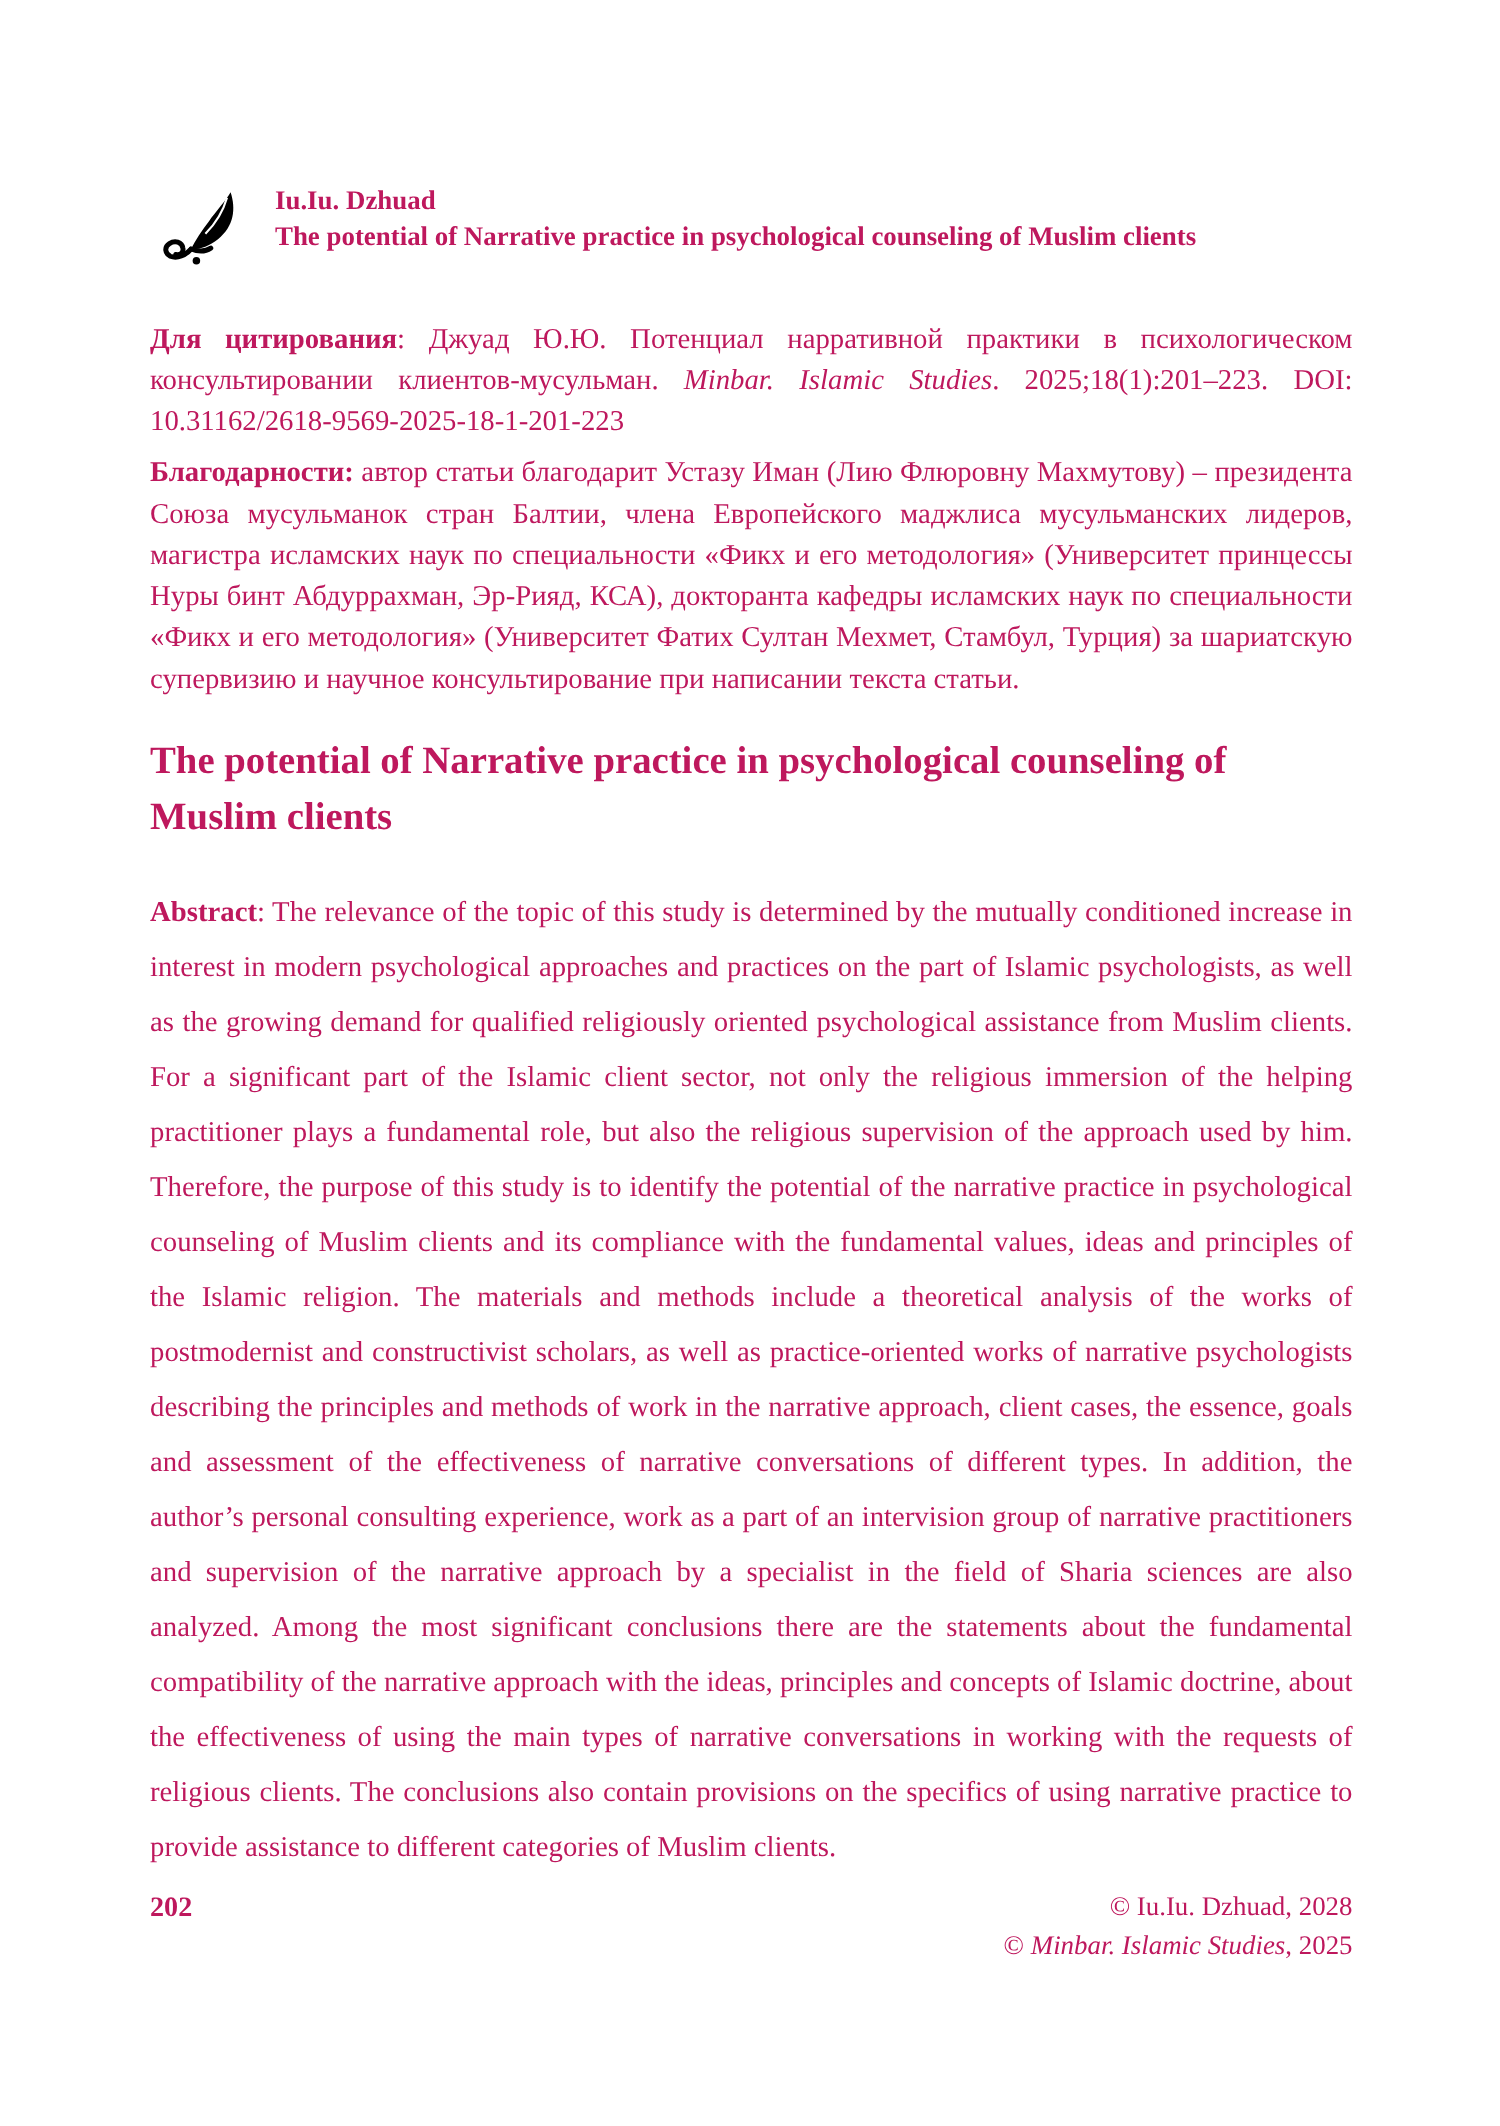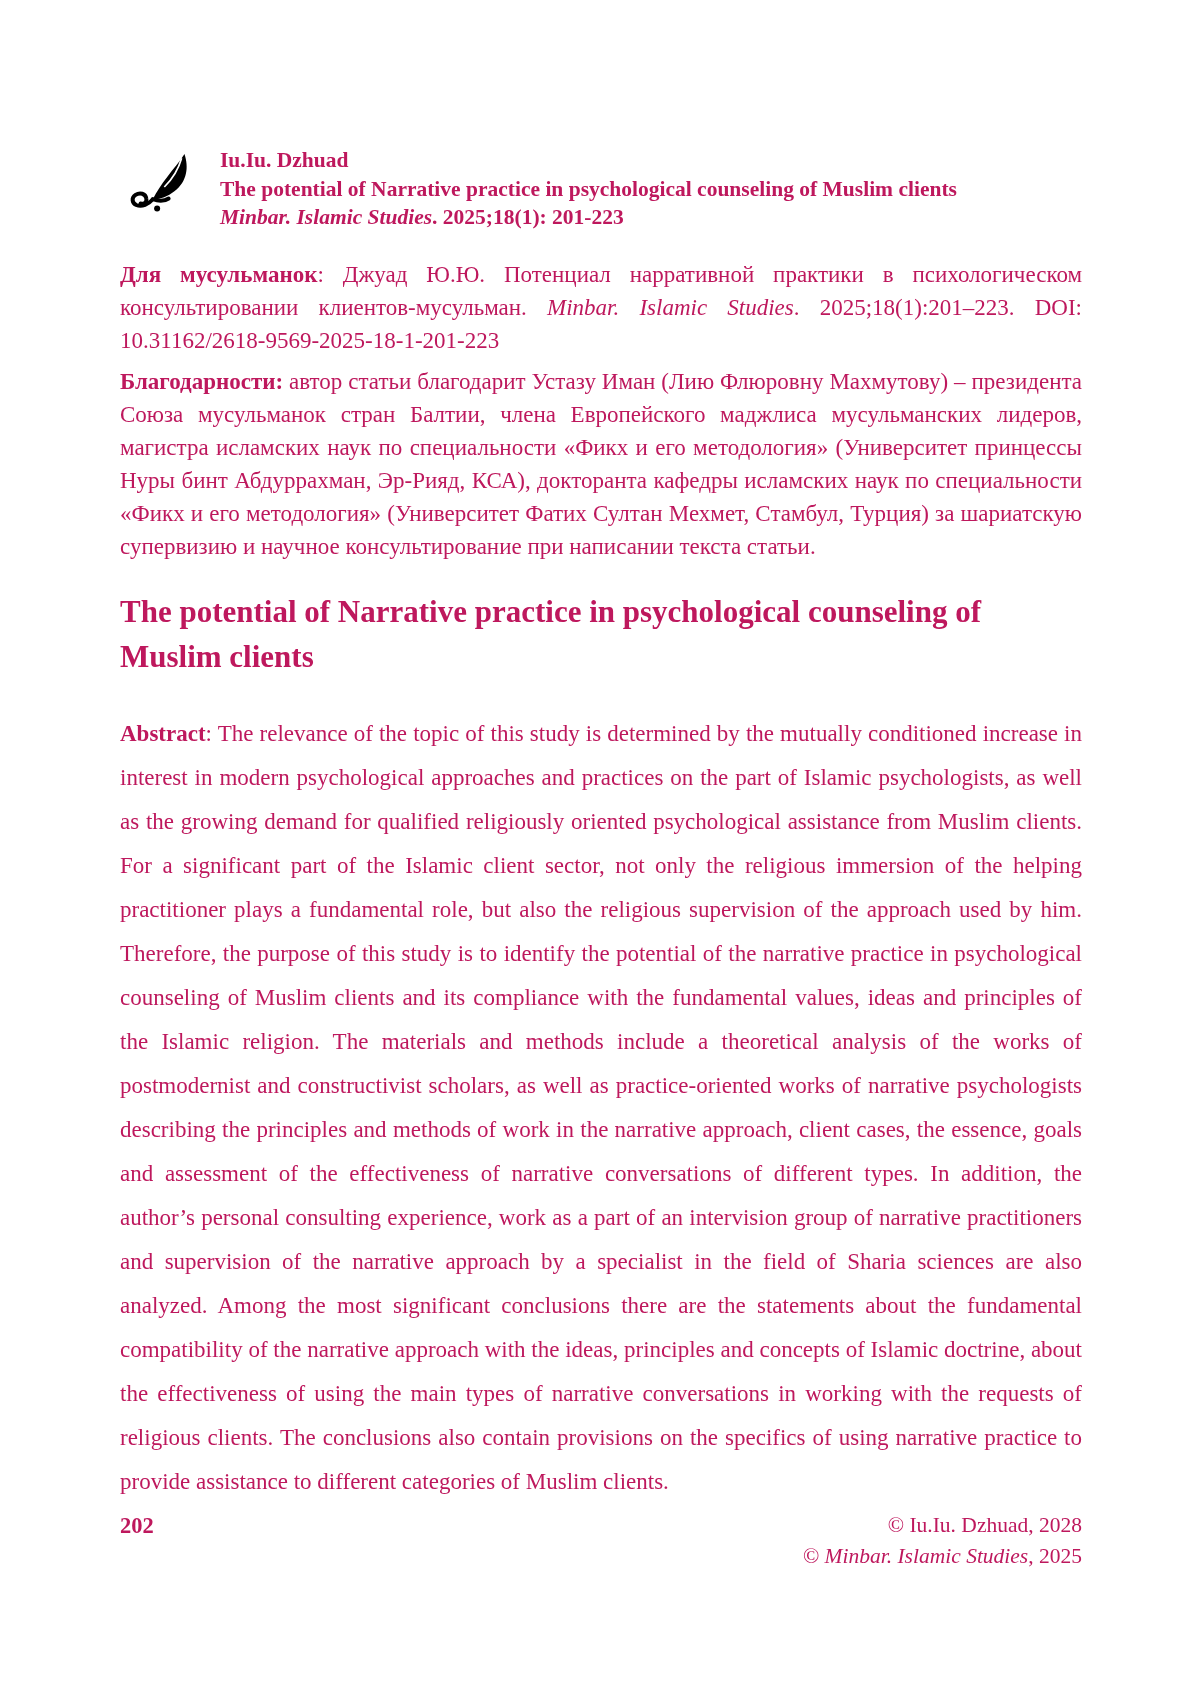--- a/index.html
+++ b/index.html
@@ -109,25 +109,24 @@
           <path d="M84 4 C90 22 88 42 70 56 C60 64 48 68 40 67 C45 57 52 46 60 36 C68 25 78 14 84 4 Z" fill="#000"></path>
           <path d="M80 10 C76 24 68 38 56 50" fill="none" stroke="#fff" stroke-width="2.4"></path>
           <path d="M40 67 C34 74 25 78 17 75 C11 72 10 65 16 61 C22 57 30 59 31 66 C32 71 28 74 23 73" fill="none" stroke="#000" stroke-width="5.5" stroke-linecap="round"></path>
           <path d="M40 67 C48 70 56 70 62 66" fill="none" stroke="#000" stroke-width="5.5" stroke-linecap="round"></path>
           <circle cx="46" cy="80" r="4.2" fill="#000"></circle>
         </svg>
       </div>
       <div class="head-lines">
         <div>Iu.Iu. Dzhuad</div>
         <div>The potential of Narrative practice in psychological counseling of Muslim clients</div>
-        <div><span class="b i">Minbar. Islamic Studies</span><span class="b">. 2025;18(1): 201-223</span></div>
       </div>
     </header>
 
-    <p class="para citation"><span class="b">Для мусульманок</span><span>: Джуад Ю.Ю. Потенциал нарративной практики в психологическом консультировании клиентов-мусульман. </span><span class="i">Minbar. Islamic Studies</span><span>. 2025;18(1):201–223. DOI: 10.31162/2618-9569-2025-18-1-201-223</span></p>
+    <p class="para citation"><span class="b">Для цитирования</span><span>: Джуад Ю.Ю. Потенциал нарративной практики в психологическом консультировании клиентов-мусульман. </span><span class="i">Minbar. Islamic Studies</span><span>. 2025;18(1):201–223. DOI: 10.31162/2618-9569-2025-18-1-201-223</span></p>
 
     <p class="para acknowledgments"><span class="b">Благодарности:</span><span> автор статьи благодарит Устазу Иман (Лию Флюровну Махмутову) – президента Союза мусульманок стран Балтии, члена Европейского маджлиса мусуль­манских лидеров, магистра исламских наук по специальности «Фикх и его методология» (Университет принцессы Нуры бинт Абдуррахман, Эр-Рияд, КСА), докторанта кафедры исламских наук по специальности «Фикх и его методология» (Университет Фатих Султан Мехмет, Стамбул, Турция) за шариатскую супервизию и научное консультирование при написании текста статьи.</span></p>
 
     <h1 class="article-title">The potential of Narrative practice in psychological counseling of Muslim clients</h1>
 
 
 
     <p class="para abstract"><span class="b">Abstract</span><span>: The relevance of the topic of this study is determined by the mutually conditioned increase in interest in modern psychological approaches and practices on the part of Islamic psychologists, as well as the growing demand for qualified religiously oriented psychological assistance from Muslim clients. For a significant part of the Islamic client sector, not only the religious immersion of the helping practitioner plays a fundamental role, but also the religious supervision of the approach used by him. Therefore, the purpose of this study is to identify the potential of the narrative practice in psychological counseling of Muslim clients and its compliance with the fundamental values, ideas and principles of the Islamic religion. The materials and methods include a theoretical analysis of the works of postmodernist and constructivist scholars, as well as practice-oriented works of narrative psychologists describing the principles and methods of work in the narrative approach, client cases, the essence, goals and assessment of the effectiveness of narrative conversations of different types. In addition, the author’s personal consulting experience, work as a part of an intervision group of narrative practitioners and supervision of the narrative approach by a specialist in the field of Sharia sciences are also analyzed. Among the most significant conclusions there are the statements about the fundamental compatibility of the narrative approach with the ideas, principles and concepts of Islamic doctrine, about the effectiveness of using the main types of narrative conversations in working with the requests of religious clients. The conclusions also contain provisions on the specifics of using narrative practice to provide assistance to different categories of Muslim clients.</span></p>
 
   </div>

